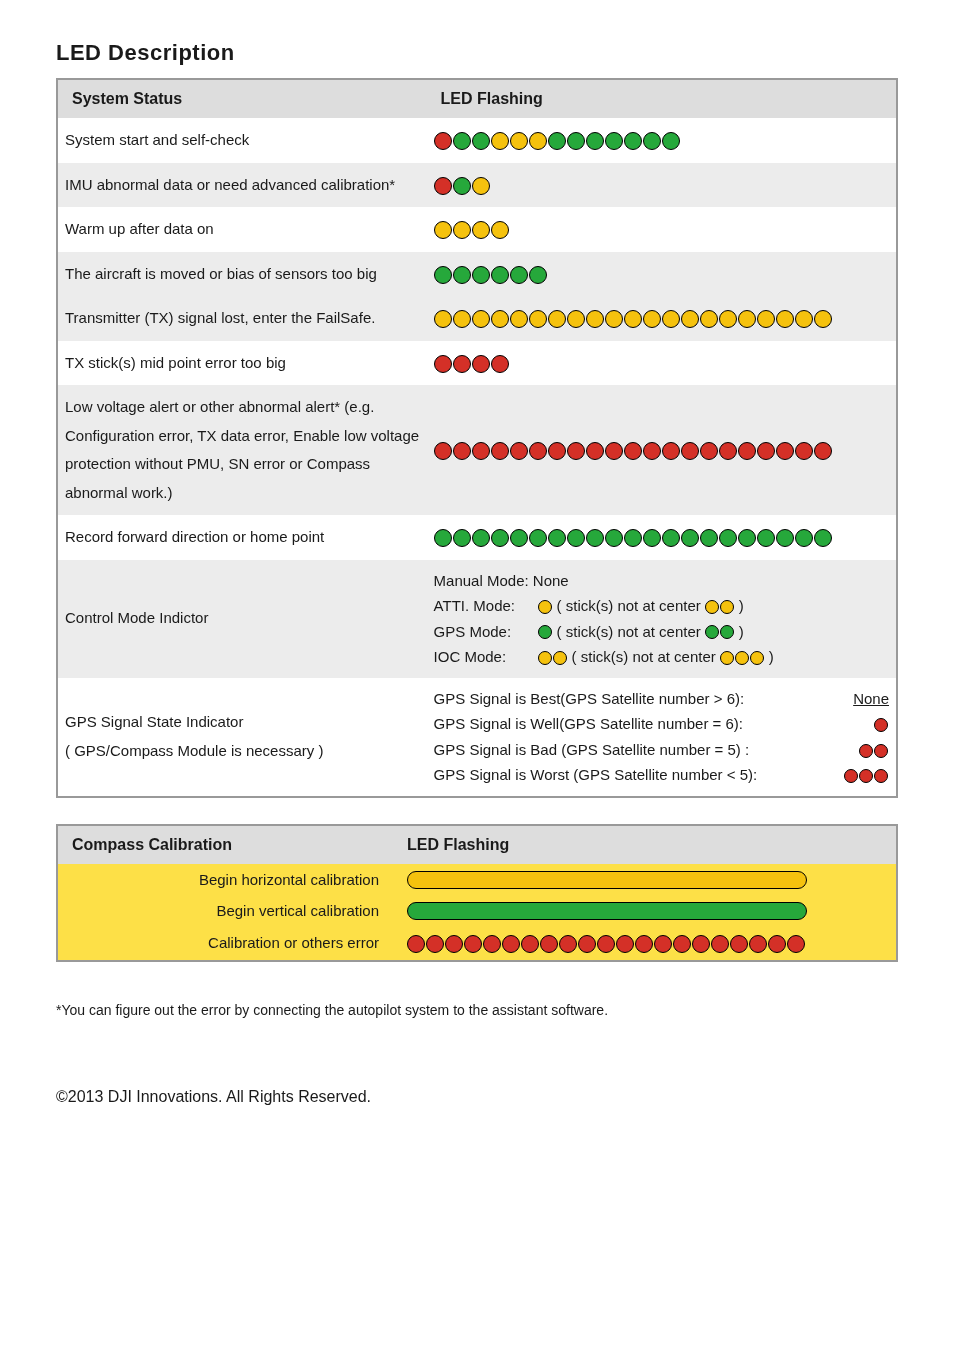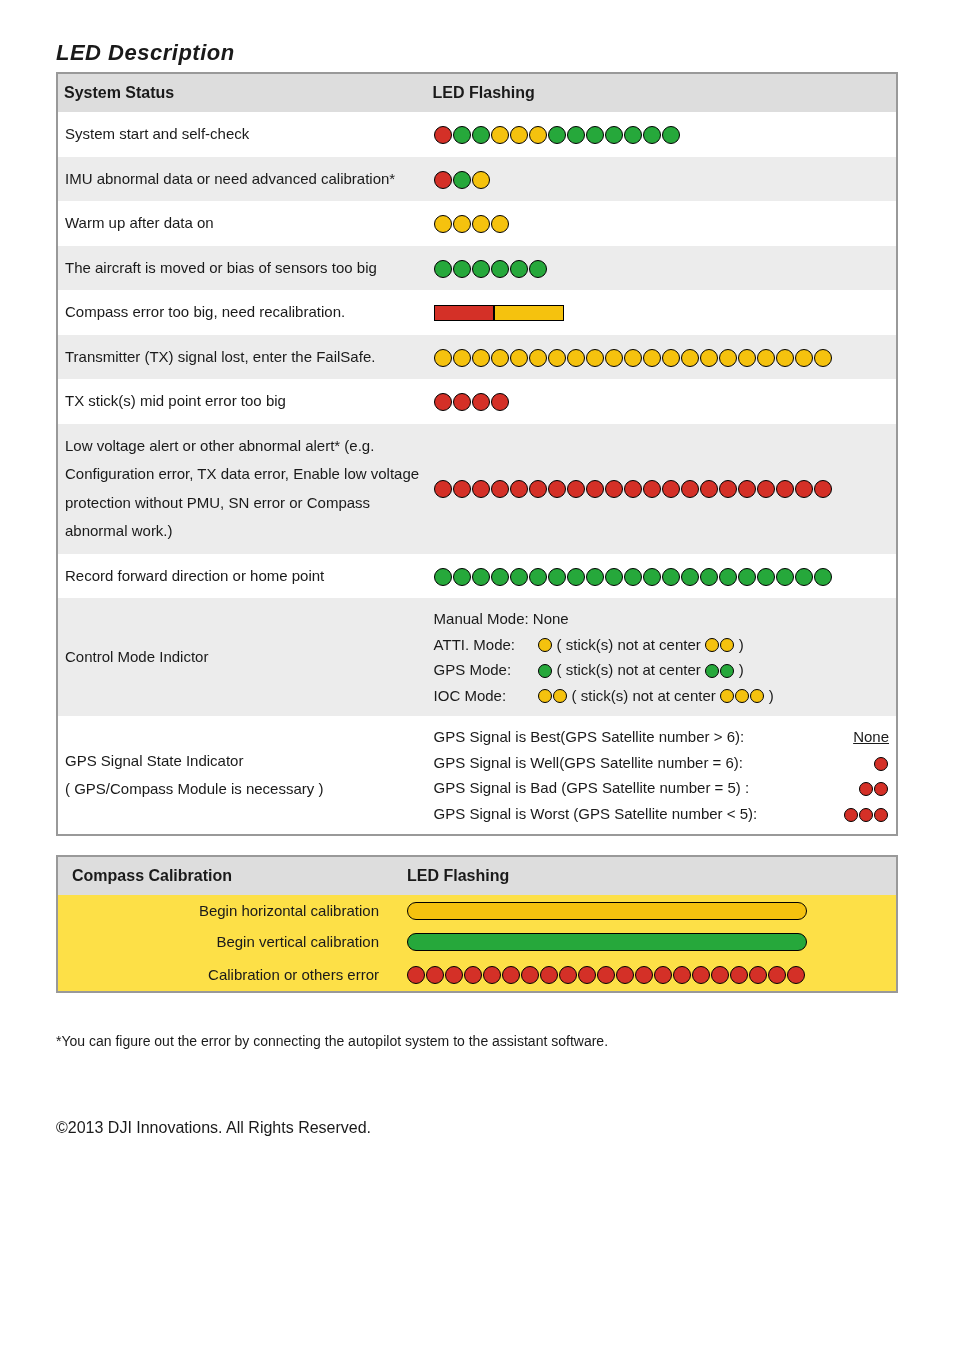--- a/index.html
+++ b/index.html
@@ -6,34 +6,33 @@
   body {
     margin: 0;
     padding: 40px 56px 40px 56px;
     font-family: "Trebuchet MS", "Segoe UI", Arial, sans-serif;
     font-size: 15px;
     color: #1a1a1a;
     background: #fff;
     width: 954px;
   }
   .page-title {
-    font-style: italic;
     font-weight: bold;
     font-size: 22px;
-    margin: 0 0 6px 0;
+    margin: 0 0 12px 0;
     letter-spacing: .5px;
   }
   table.main {
     width: 100%;
     border-collapse: collapse;
     border: 2px solid #999;
   }
   table.main th {
     text-align: left;
-    padding: 10px 6px;
+    padding: 10px 14px;
     font-weight: bold;
     font-size: 16px;
   }
   table.main > tbody > tr > th:first-child,
   table.main > tbody > tr > td:first-child {
     width: 44%;
   }
   table.main > tbody > tr > td {
     padding: 8px 7px;
     vertical-align: middle;
@@ -93,21 +92,21 @@
     justify-content: space-between;
     line-height: 1.7;
   }
   .gps-line .dots { min-width: 60px; text-align: right; text-decoration: underline; }
 
   
   table.cal {
     width: 100%;
     border-collapse: collapse;
     border: 2px solid #999;
-    margin-top: 19px;
+    margin-top: 26px;
   }
   table.cal th {
     text-align: left;
     padding: 10px 14px;
     font-weight: bold;
     font-size: 16px;
   }
   table.cal > tbody > tr > td {
     padding: 6px 14px;
     vertical-align: middle;
@@ -145,24 +144,20 @@
         <td><span class="ledrow"><span class="led red"></span><span class="led green"></span><span class="led yellow"></span></span></td>
       </tr>
       <tr class="odd">
         <td>Warm up after data on</td>
         <td><span class="ledrow"><span class="led yellow"></span><span class="led yellow"></span><span class="led yellow"></span><span class="led yellow"></span></span></td>
       </tr>
       <tr class="even">
         <td>The aircraft is moved or bias of sensors too big</td>
         <td><span class="ledrow"><span class="led green"></span><span class="led green"></span><span class="led green"></span><span class="led green"></span><span class="led green"></span><span class="led green"></span></span></td>
       </tr>
-      <tr class="odd">
-        <td>Compass error too big, need recalibration.</td>
-        <td><span class="bar red"></span><span class="bar yellow"></span></td>
-      </tr>
       <tr class="even">
         <td>Transmitter (TX) signal lost, enter the FailSafe.</td>
         <td><span class="ledrow"><span class="led yellow"></span><span class="led yellow"></span><span class="led yellow"></span><span class="led yellow"></span><span class="led yellow"></span><span class="led yellow"></span><span class="led yellow"></span><span class="led yellow"></span><span class="led yellow"></span><span class="led yellow"></span><span class="led yellow"></span><span class="led yellow"></span><span class="led yellow"></span><span class="led yellow"></span><span class="led yellow"></span><span class="led yellow"></span><span class="led yellow"></span><span class="led yellow"></span><span class="led yellow"></span><span class="led yellow"></span><span class="led yellow"></span></span></td>
       </tr>
       <tr class="odd">
         <td>TX stick(s) mid point error too big</td>
         <td><span class="ledrow"><span class="led red"></span><span class="led red"></span><span class="led red"></span><span class="led red"></span></span></td>
       </tr>
       <tr class="even">
         <td>Low voltage alert or other abnormal alert* (e.g. Configuration error, TX data error, Enable low voltage protection without PMU, SN error or Compass abnormal work.)</td>

